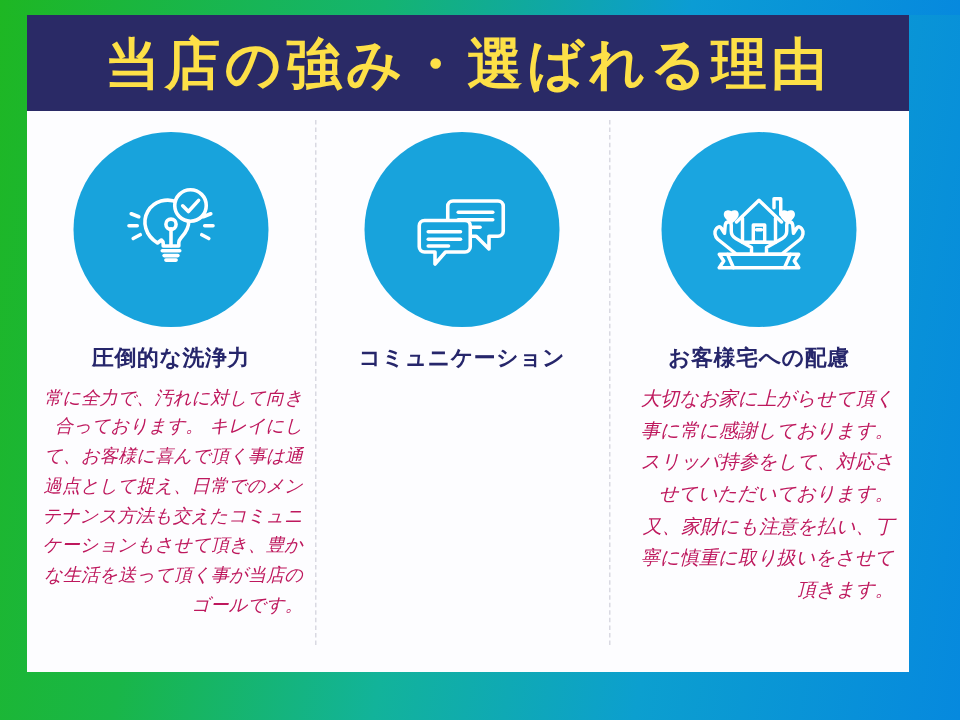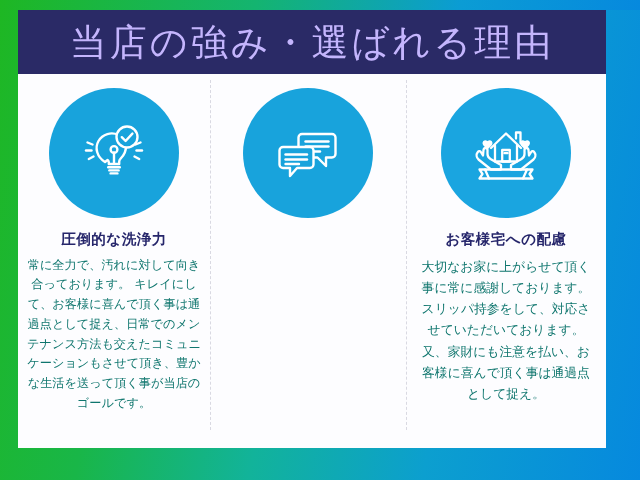--- a/index.html
+++ b/index.html
@@ -41,23 +41,23 @@
     width: 588px;
     height: 64px;
     background: #2a2a66;
     display: flex;
     align-items: center;
     justify-content: center;
     overflow: hidden;
     z-index: 3;
   }
   .banner-title {
-    color: #c4b5fd;
+    color: #fde047;
     font-size: 37px;
-    font-weight: normal;
+    font-weight: bold;
     letter-spacing: 3px;
     line-height: 1;
     white-space: nowrap;
     font-family: "DejaVu Sans", "Liberation Sans", sans-serif;
   }
 
   
   .card {
     position: absolute;
     left: 18px;
@@ -117,27 +117,28 @@
     line-height: 1.35;
     text-align: center;
     margin: 6px 0 6px 0;
     letter-spacing: 0.5px;
     font-family: "DejaVu Sans", "Liberation Sans", sans-serif;
   }
   .col-heading .ln { display: block; }
 
   
   .col-body {
-    color: #0f766e;
+    color: #be185d;
     font-size: 12.4px;
     line-height: 1.62;
-    text-align: center;
+    text-align: right;
     align-self: stretch;
     padding: 0 4px;
     font-family: "DejaVu Sans", "Liberation Sans", sans-serif;
+    font-style: italic;
   }
   .col-body p {
     margin: 0;
     padding: 0;
   }
   .col-1 .col-body { font-size: 12.2px; }
   .col-3 .col-body { font-size: 12.8px; line-height: 1.66; }
 </style>
 </head>
 <body>
@@ -197,20 +198,21 @@
             <path d="M36.5 37.5 L51 37.5"></path>
 
             <path d="M14 33 L41 33 A3.5 3.5 0 0 1 44.5 36.5 L44.5 50.5 A3.5 3.5 0 0 1 41 54 L28 54 L21 62 L21 54 L14 54 A3.5 3.5 0 0 1 10.5 50.5 L10.5 36.5 A3.5 3.5 0 0 1 14 33 Z" fill="#18a3dc"></path>
             <path d="M16.5 40.5 L38 40.5"></path>
             <path d="M16.5 45.5 L38 45.5"></path>
             <path d="M16.5 50 L30 50"></path>
           </g>
         </svg>
       </div>
       <div class="col-heading">
+        <span class="ln">コミュニケーション</span>
       </div>
     </div>
 
     <div class="col col-3">
       <div class="icon-circle">
         <svg width="82" height="82" viewBox="0 0 82 82" aria-hidden="true">
           <g fill="none" stroke="#ffffff" stroke-width="2.3" stroke-linecap="round" stroke-linejoin="round">
 
             <path d="M26 36 L41 21.5 L56 36"></path>
             <path d="M30 33.5 L30 49.5 L52 49.5 L52 33.5"></path>
@@ -231,18 +233,18 @@
             <path d="M62 57.5 L67.5 57.5 L64.5 62 L67.5 66.5 L58 66.5"></path>
           </g>
         </svg>
       </div>
       <div class="col-heading">
         <span class="ln">お客様宅への配慮</span>
       </div>
       <div class="col-body">
         <p>大切なお家に上がらせて頂く事に常に感謝しております。
 スリッパ持参をして、対応させていただいております。
-又、家財にも注意を払い、お客様に喜んで頂く事は通過点として捉え。</p>
+又、家財にも注意を払い、丁寧に慎重に取り扱いをさせて頂きます。</p>
       </div>
     </div>
 
   </div>
 </div>
 
 </body></html>

